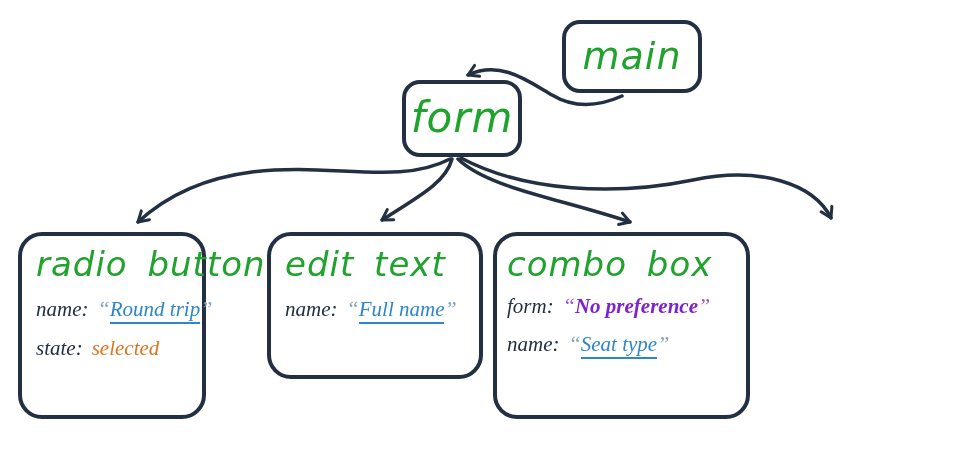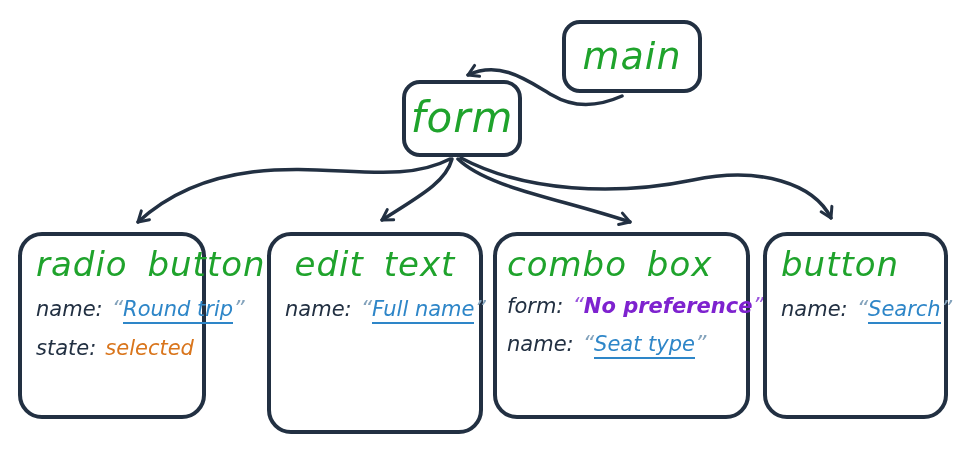--- a/index.html
+++ b/index.html
@@ -68,20 +68,21 @@
     white-space: nowrap;
     line-height: 1.2;
   }
   .node-title-main { font-size: 38px; text-align: center; }
   .node-title-form { font-size: 42px; }
   .node-body {
     margin-top: 10px;
     display: flex;
     flex-direction: column;
     gap: 13px;
+    font-family: Liberation Serif, serif;
   }
   .prop-row {
     font-size: 21px;
     white-space: nowrap;
     line-height: 1.25;
   }
   .prop-label {
     color: var(--ink);
     margin-right: 9px;
   }
@@ -129,43 +130,35 @@
     <div class="node-body">
       <div class="prop-row">
         <span class="prop-label">name:</span><span class="q-blue">“</span><span class="v-name">Round trip</span><span class="q-blue">”</span>
       </div>
       <div class="prop-row">
         <span class="prop-label">state:</span><span class="v-state">selected</span>
       </div>
     </div>
   </div>
 
-  <div class="node node-child" style="left:267px; top:232px; width:216px; height:202px;text-align:center;">
+  <div class="node node-child" style="left:267px; top:232px; width:216px; height:147px;">
     <div class="node-title">edit text</div>
     <div class="node-body">
       <div class="prop-row">
         <span class="prop-label">name:</span><span class="q-blue">“</span><span class="v-name">Full name</span><span class="q-blue">”</span>
       </div>
     </div>
   </div>
 
   <div class="node node-child" style="left:493px; top:232px; width:257px; height:187px;padding-left:10px;">
     <div class="node-title">combo box</div>
     <div class="node-body" style="gap:11px; margin-top:7px;">
       <div class="prop-row">
         <span class="prop-label">form:</span><span class="q-purple">“</span><span class="v-value">No preference</span><span class="q-purple">”</span>
       </div>
       <div class="prop-row">
         <span class="prop-label">name:</span><span class="q-blue">“</span><span class="v-name">Seat type</span><span class="q-blue">”</span>
       </div>
     </div>
   </div>
 
-  <div class="node node-child" style="left:763px; top:232px; width:185px; height:187px;">
-    <div class="node-title">button</div>
-    <div class="node-body">
-      <div class="prop-row">
-        <span class="prop-label">name:</span><span class="q-blue">“</span><span class="v-name">Search</span><span class="q-blue">”</span>
-      </div>
-    </div>
-  </div>
 
 </div>
 
 </body></html>

